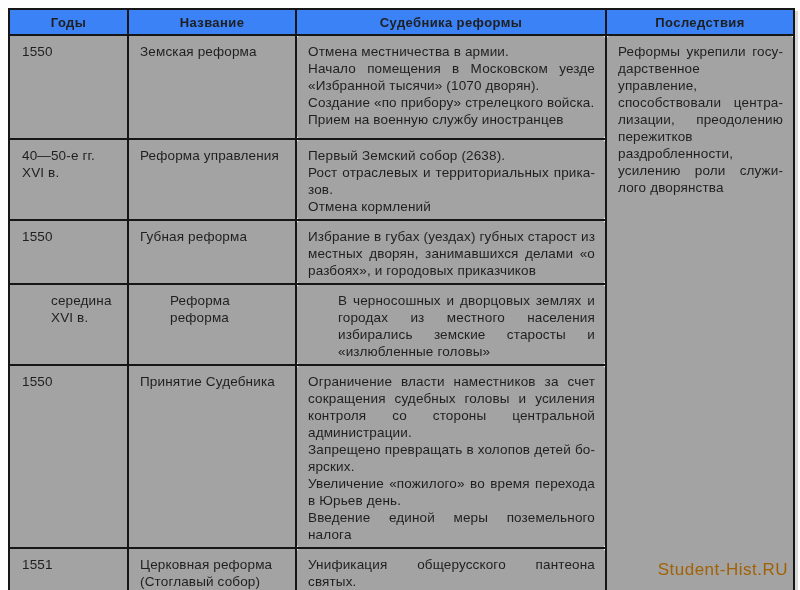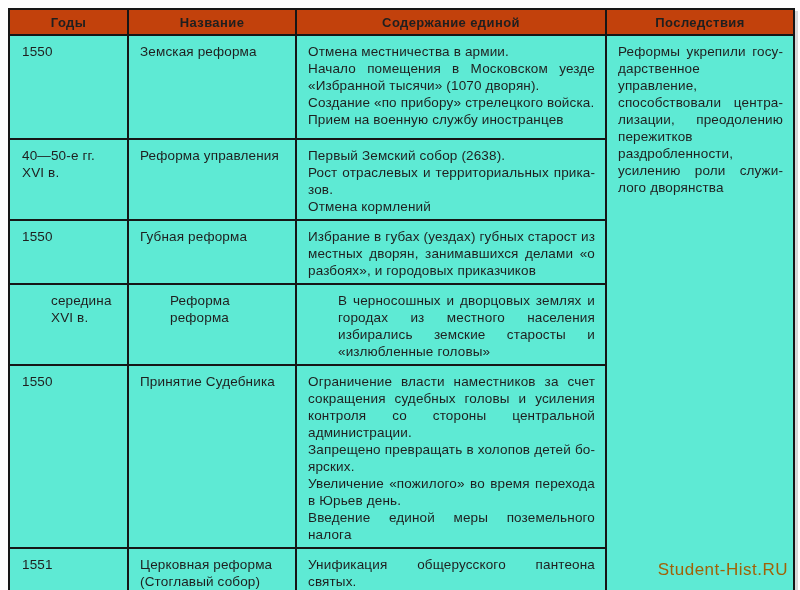--- a/index.html
+++ b/index.html
@@ -26,39 +26,39 @@
   }
   col.c-years { width: 119px; }
   col.c-name  { width: 168px; }
   col.c-content { width: 310px; }
   col.c-cons  { width: 188px; }
   th, td {
     border: 2px solid #161616;
     vertical-align: top;
   }
   th {
-    background: #c2410c;
+    background: #3b82f6;
     height: 26px;
     font-size: 13px;
     font-weight: bold;
     letter-spacing: 0.4px;
     text-align: center;
     vertical-align: middle;
     padding: 3px 4px;
   }
   td {
     font-size: 13.5px;
     line-height: 17px;
     letter-spacing: 0.15px;
     padding: 7px 10px 4px 11px;
     white-space: pre-line;
-    background: #5eead4;
+    background: #a3a3a3;
   }
   td.years { padding-left: 12px; padding-right: 2px; }
-  td.just  { text-align: justify; }
+  td.just  { text-align: justify; border-radius: 6px; }
   tr.r1 td { height: 104px; }
   tr.r2 td { height: 70px; }
   tr.r3 td { height: 58px; }
   tr.r4 td { height: 57px; padding-left: 41px; }
   tr.r5 td { height: 136px; }
   tr.r6 td { height: 124px; }
   .watermark {
     position: absolute;
     right: 12px;
     top: 560px;
@@ -77,21 +77,21 @@
     <colgroup>
       <col class="c-years">
       <col class="c-name">
       <col class="c-content">
       <col class="c-cons">
     </colgroup>
     <thead>
       <tr>
         <th>Годы</th>
         <th>Название</th>
-        <th>Содержание единой</th>
+        <th>Судебника реформы</th>
         <th>Последствия</th>
       </tr>
     </thead>
     <tbody>
       <tr class="r1">
         <td class="years">1550</td>
         <td>Земская реформа</td>
         <td class="just">Отмена местничества в армии.
 Начало помещения в Московском уезде «Из­бранной тысячи» (1070 дворян).
 Создание «по прибору» стрелецкого войска.

